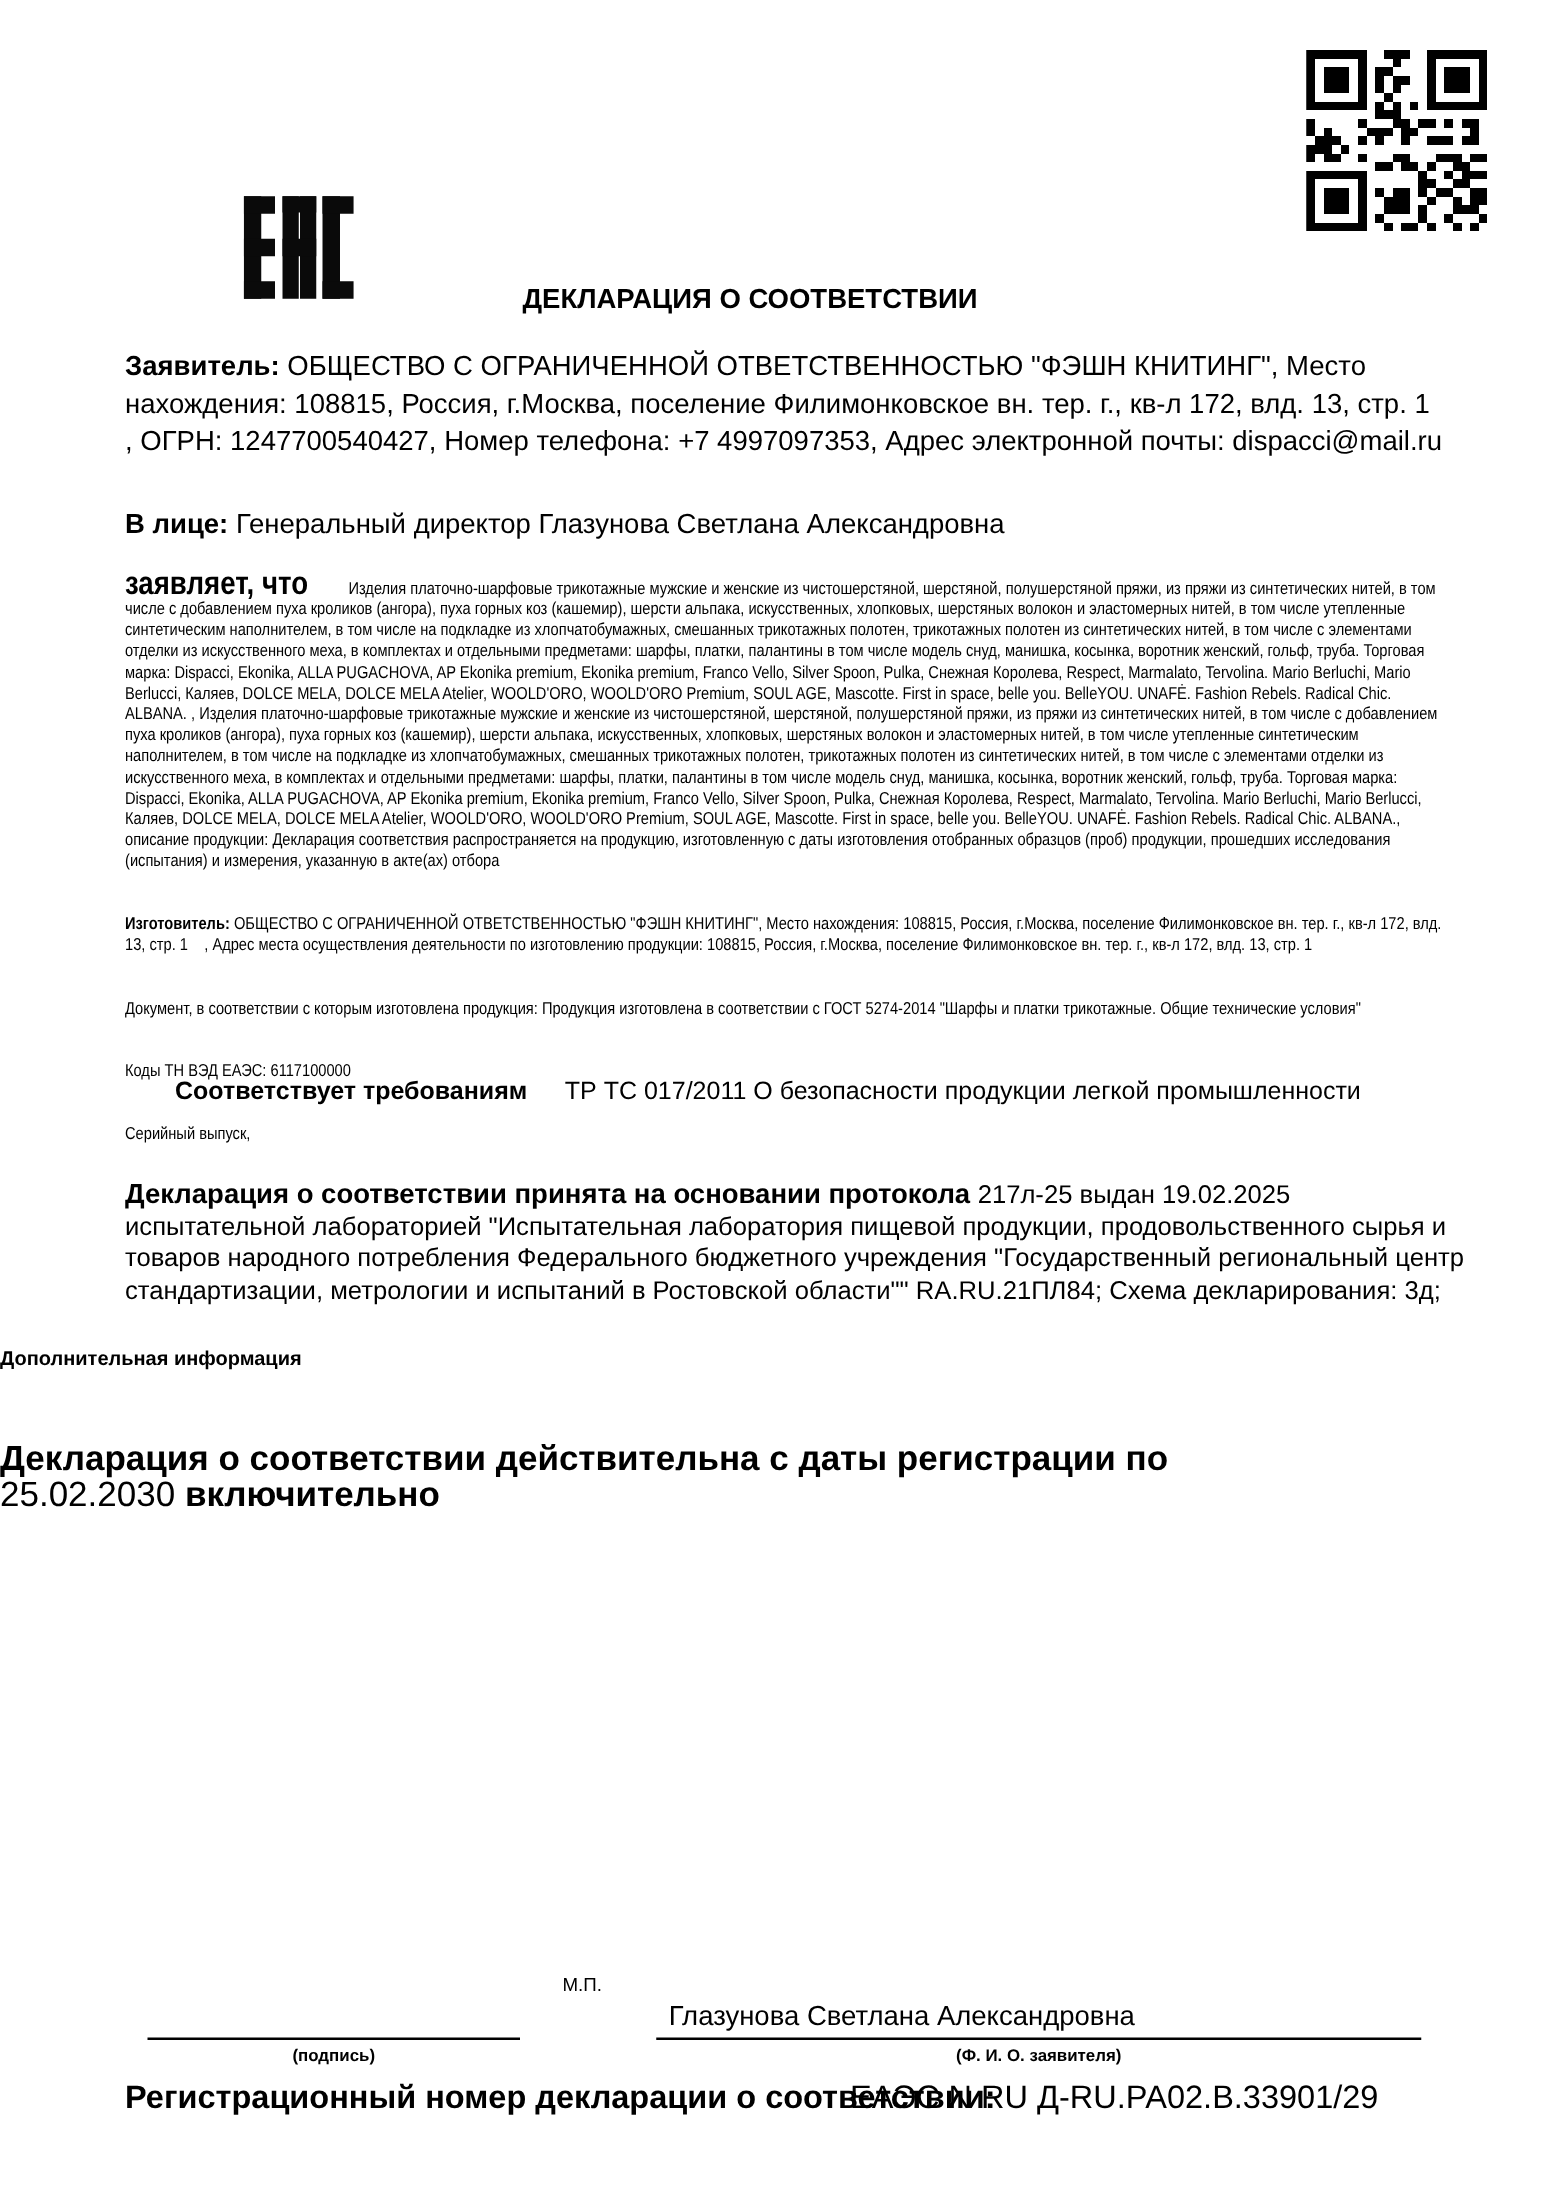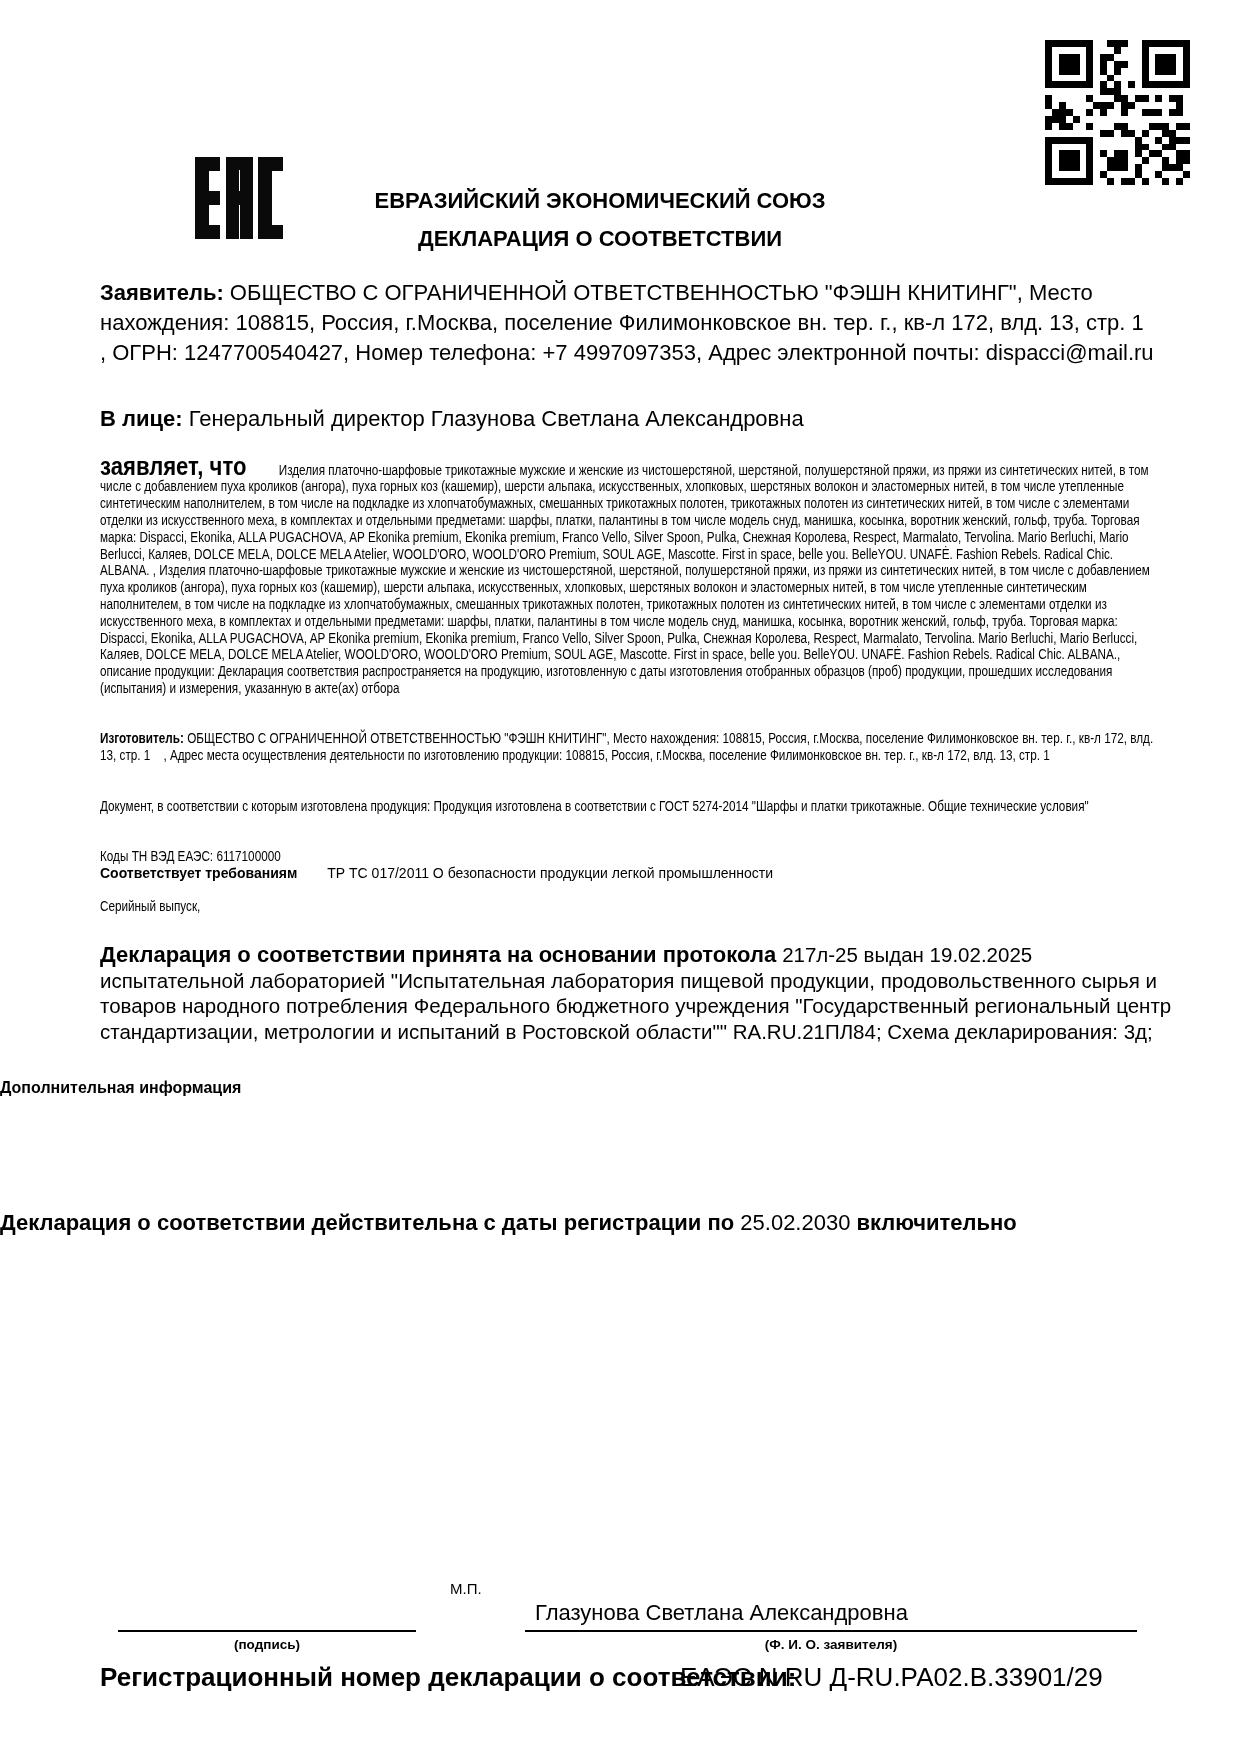--- a/index.html
+++ b/index.html
@@ -18,26 +18,26 @@
   .para{left:100px;font-size:22px;line-height:30px;}
   .para .lbl{font-weight:bold;}
   .pre{white-space:pre-wrap;}
   .applicant{top:278px;width:1070px;}
   .vlitse{top:404px;width:1070px;}
   
   .declares{left:100px;top:424px;width:1250px;transform:scaleX(0.85);transform-origin:0 0;font-size:13.8px;line-height:16.8px;}
   .declares p{margin:0;}
   .declare-lbl{font-weight:bold;font-size:26px;margin-right:38px;}
   .small-bold{font-weight:bold;}
-  .compliance{top:858px;width:1000px;font-size:14px;line-height:31px;}
+  .compliance{top:858px;width:1000px;font-size:20px;line-height:31px;margin-left:40px;}
   .compliance .lbl{margin-right:30px;}
   .basis{top:942px;width:1080px;font-size:20.5px;line-height:25.5px;}
   .basis .lbl{font-size:22px;margin-right:6px;}
   .additional{top:1063px;width:1080px;font-weight:bold;font-size:16px;margin-top:16px;}
-  .validity{top:1208px;width:1080px;font-weight:bold;font-size:22px;line-height:29px;}
+  .validity{top:1152px;width:1080px;font-weight:bold;font-size:28px;line-height:29px;}
   .validity .date{font-weight:normal;}
   
   .mp{left:450px;top:1580px;font-weight:normal;font-size:15px;}
   .fio-name{left:535px;top:1600px;font-size:22px;}
   .sig-line{top:1630px;height:0;border-top:2px solid #000;}
   .sig-line-left{left:118px;width:298px;}
   .sig-line-right{left:525px;width:612px;}
   .sig-cap{top:1637px;text-align:center;font-weight:bold;font-size:13.5px;}
   .sig-cap-left{left:118px;width:298px;}
   .sig-cap-right{left:525px;width:612px;}
@@ -277,21 +277,20 @@
         <rect x="6" y="20" width="1" height="1" fill="#000"></rect>
         <rect x="9" y="20" width="1" height="1" fill="#000"></rect>
         <rect x="11" y="20" width="1" height="1" fill="#000"></rect>
         <rect x="12" y="20" width="1" height="1" fill="#000"></rect>
         <rect x="14" y="20" width="1" height="1" fill="#000"></rect>
         <rect x="17" y="20" width="1" height="1" fill="#000"></rect>
         <rect x="19" y="20" width="1" height="1" fill="#000"></rect>
       </svg>
   </div>
 
-  <div class="abs title title1">ЕВРАЗИЙСКИЙ ЭКОНОМИЧЕСКИЙ СОЮЗ</div>
   <div class="abs title title2">ДЕКЛАРАЦИЯ О СООТВЕТСТВИИ</div>
 
   <div class="abs para applicant pre"><span class="lbl">Заявитель:</span><span> ОБЩЕСТВО С ОГРАНИЧЕННОЙ ОТВЕТСТВЕННОСТЬЮ "ФЭШН КНИТИНГ", Место нахождения: 108815, Россия, г.Москва, поселение Филимонковское вн. тер. г., кв-л 172, влд. 13, стр. 1    , ОГРН: 1247700540427, Номер телефона: +7 4997097353, Адрес электронной почты: dispacci@mail.ru</span></div>
 
   <div class="abs para vlitse pre"><span class="lbl">В лице:</span><span> Генеральный директор Глазунова Светлана Александровна</span></div>
 
   <div class="abs declares pre">
     <p><span class="declare-lbl">заявляет, что</span><span>Изделия платочно-шарфовые трикотажные мужские и женские из чистошерстяной, шерстяной, полушерстяной пряжи, из пряжи из синтетических нитей, в том числе с добавлением пуха кроликов (ангора), пуха горных коз (кашемир), шерсти альпака, искусственных, хлопковых, шерстяных волокон и эластомерных нитей, в том числе утепленные синтетическим наполнителем, в том числе на подкладке из хлопчатобумажных, смешанных трикотажных полотен, трикотажных полотен из синтетических нитей, в том числе с элементами отделки из искусственного меха, в комплектах и отдельными предметами: шарфы, платки, палантины в том числе модель снуд, манишка, косынка, воротник женский, гольф, труба. Торговая марка: Dispacci, Ekonika, ALLA PUGACHOVA, AP Ekonika premium, Ekonika premium, Franco Vello, Silver Spoon, Pulka, Снежная Королева, Respect, Marmalato, Tervolina. Mario Berluchi, Mario Berlucci, Каляев, DOLCE MELA, DOLCE MELA Atelier, WOOLD'ORO, WOOLD'ORO Premium, SOUL AGE, Mascotte. First in space, belle you. BelleYOU. UNAFĖ. Fashion Rebels. Radical Chic. ALBANA. , Изделия платочно-шарфовые трикотажные мужские и женские из чистошерстяной, шерстяной, полушерстяной пряжи, из пряжи из синтетических нитей, в том числе с добавлением пуха кроликов (ангора), пуха горных коз (кашемир), шерсти альпака, искусственных, хлопковых, шерстяных волокон и эластомерных нитей, в том числе утепленные синтетическим наполнителем, в том числе на подкладке из хлопчатобумажных, смешанных трикотажных полотен, трикотажных полотен из синтетических нитей, в том числе с элементами отделки из искусственного меха, в комплектах и отдельными предметами: шарфы, платки, палантины в том числе модель снуд, манишка, косынка, воротник женский, гольф, труба. Торговая марка: Dispacci, Ekonika, ALLA PUGACHOVA, AP Ekonika premium, Ekonika premium, Franco Vello, Silver Spoon, Pulka, Снежная Королева, Respect, Marmalato, Tervolina. Mario Berluchi, Mario Berlucci, Каляев, DOLCE MELA, DOLCE MELA Atelier, WOOLD'ORO, WOOLD'ORO Premium, SOUL AGE, Mascotte. First in space, belle you. BelleYOU. UNAFĖ. Fashion Rebels. Radical Chic. ALBANA., описание продукции: Декларация соответствия распространяется на продукцию, изготовленную с даты изготовления отобранных образцов (проб) продукции, прошедших исследования (испытания) и измерения, указанную в акте(ах) отбора</span></p>
     <p><span class="small-bold">Изготовитель:</span><span> ОБЩЕСТВО С ОГРАНИЧЕННОЙ ОТВЕТСТВЕННОСТЬЮ "ФЭШН КНИТИНГ", Место нахождения: 108815, Россия, г.Москва, поселение Филимонковское вн. тер. г., кв-л 172, влд. 13, стр. 1    , Адрес места осуществления деятельности по изготовлению продукции: 108815, Россия, г.Москва, поселение Филимонковское вн. тер. г., кв-л 172, влд. 13, стр. 1</span></p>
     <p>Документ, в соответствии с которым изготовлена продукция: Продукция изготовлена в соответствии с ГОСТ 5274-2014 "Шарфы и платки трикотажные. Общие технические условия"</p>

